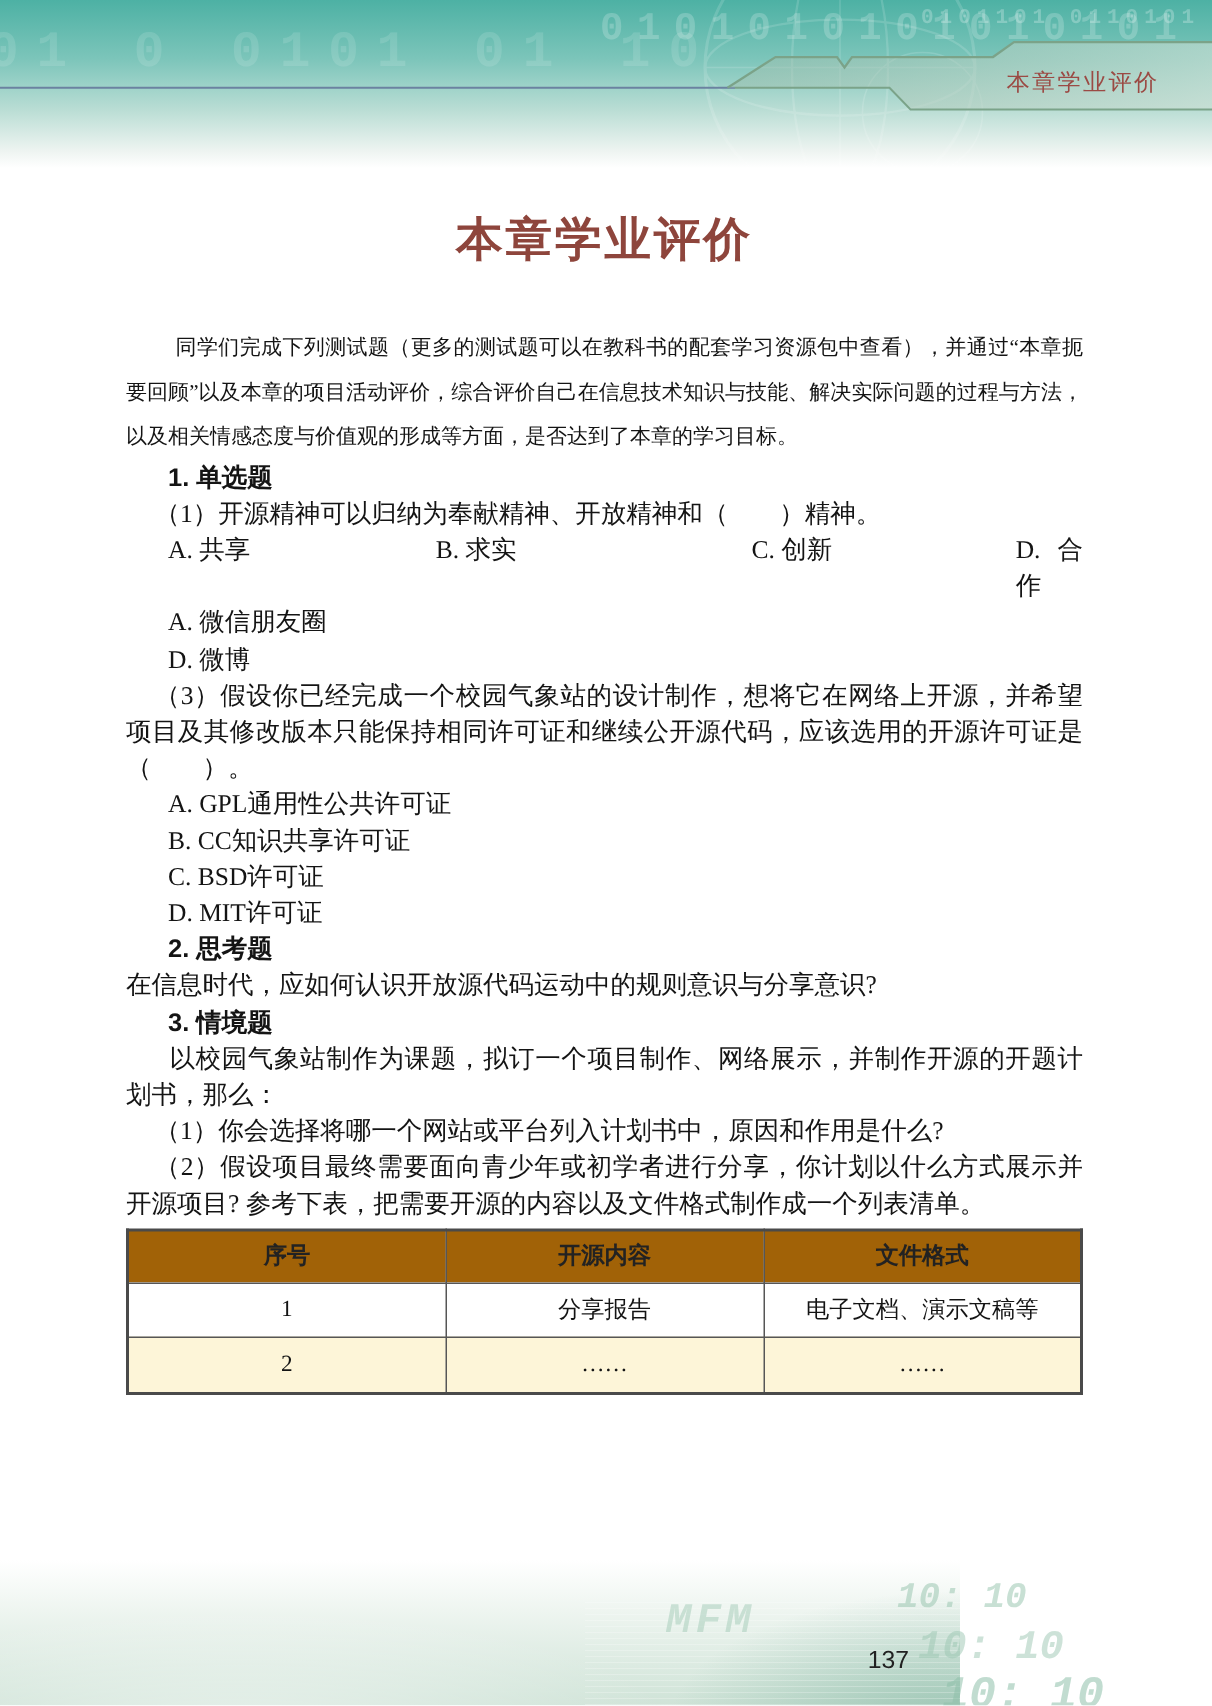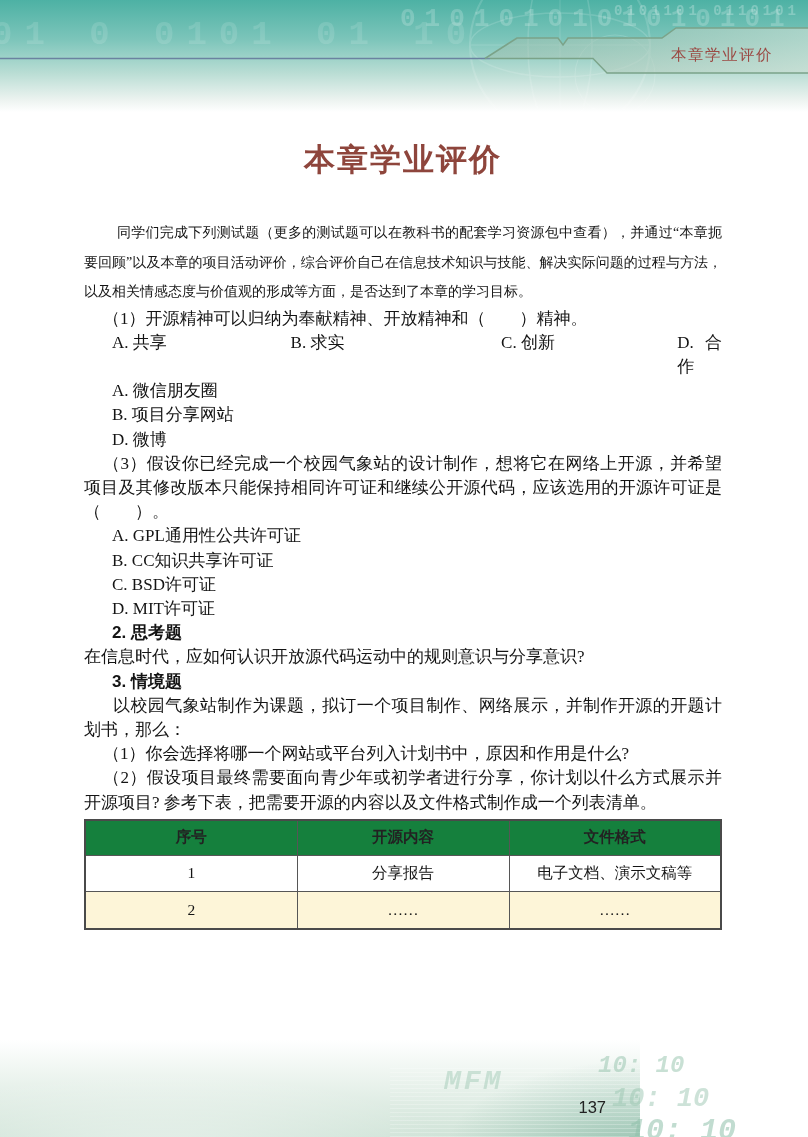--- a/index.html
+++ b/index.html
@@ -36,21 +36,21 @@
   .scen-intro { text-indent:29px; }
   
   .listtable {
     margin-top:4px; width:100%; border-collapse:collapse;
     border:2px solid #4a4a4a; table-layout:fixed;
   }
   .listtable th, .listtable td {
     border:1.5px solid #565656; text-align:center; vertical-align:middle; padding:0;
   }
   .listtable th {
-    height:34px; background:#15803d;
+    height:34px; background:#a16207;
     font-family:"Liberation Sans","DejaVu Sans",sans-serif;
     font-weight:700; font-size:15.5px; color:#222222;
   }
   .listtable td { height:35px; font-size:15.5px; background:#ffffff; }
   .listtable tr.alt td { background:#fdf5d8; height:36px; }
   
   .footer {
     position:absolute; left:0; bottom:0; width:640px; height:97px;
     background:
       radial-gradient(ellipse 300px 140px at 100% 115%, rgba(110,170,148,0.55), rgba(110,170,148,0) 65%),
@@ -110,31 +110,31 @@
   </svg>
 
   <div class="content">
 
     <h1 class="doc-title">本章学业评价</h1>
 
     <p class="intro">同学们完成下列测试题（更多的测试题可以在教科书的配套学习资源包中查看），并通过“本章扼要回顾”以及本章的项目活动评价，综合评价自己在信息技术知识与技能、解决实际问题的过程与方法，以及相关情感态度与价值观的形成等方面，是否达到了本章的学习目标。</p>
 
     <div class="qa">
 
+      <p class="heading">1. 单选题</p>
 
       <p class="q">（1）开源精神可以归纳为奉献精神、开放精神和（　　）精神。</p>
       <p class="optrow">
         <span class="w1">A. 共享</span>
         <span class="w2">B. 求实</span>
         <span class="w3">C. 创新</span>
         <span>D. 合作</span>
       </p>
 
       <p class="opt">A. 微信朋友圈</p>
-      <p class="opt">B. 项目分享网站</p>
       <p class="opt">D. 微博</p>
 
       <p class="q">（3）假设你已经完成一个校园气象站的设计制作，想将它在网络上开源，并希望项目及其修改版本只能保持相同许可证和继续公开源代码，应该选用的开源许可证是（　　）。</p>
       <p class="opt">A. GPL通用性公共许可证</p>
       <p class="opt">B. CC知识共享许可证</p>
       <p class="opt">C. BSD许可证</p>
       <p class="opt">D. MIT许可证</p>
 
       <p class="heading">2. 思考题</p>
       <p class="plain">在信息时代，应如何认识开放源代码运动中的规则意识与分享意识?</p>

